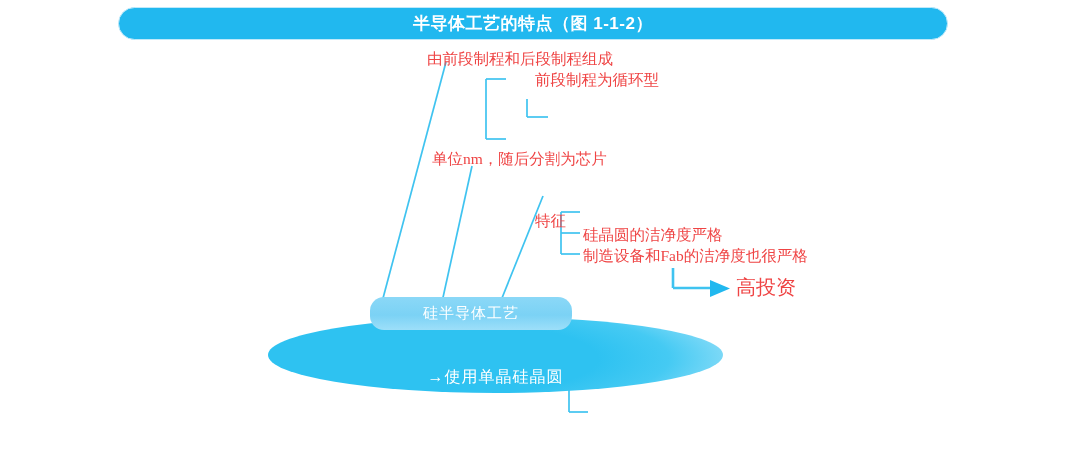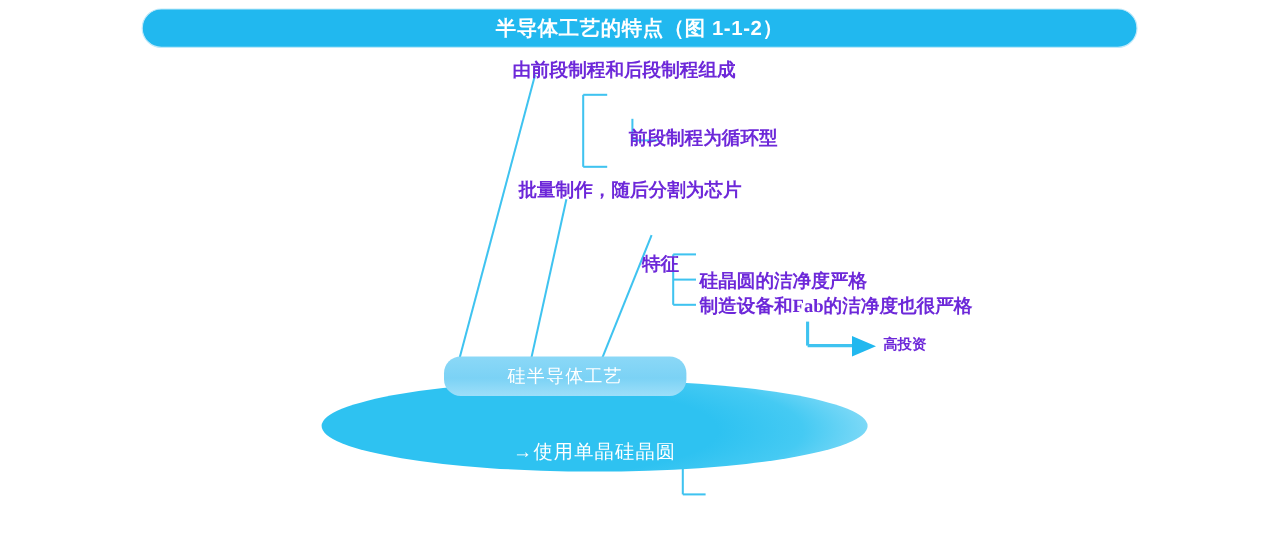--- a/index.html
+++ b/index.html
@@ -43,25 +43,24 @@
     font-size: 17px;
     font-weight: bold;
     letter-spacing: 0.5px;
     font-family: "Liberation Sans", "DejaVu Sans", sans-serif;
     white-space: pre;
   }
 
   
   .node {
     position: absolute;
-    color: #6d28d9;
+    color: #ef4444;
     font-size: 15.5px;
     line-height: 21px;
     white-space: pre;
-    font-weight: bold;
   }
 
   
   .rounded-box {
     position: absolute;
     left: 370px;
     top: 297px;
     width: 202px;
     height: 33px;
     border-radius: 14px;
@@ -141,34 +140,34 @@
     <path d="M 569 390 L 569 378" stroke="#5ecdf3" stroke-width="2" fill="none"></path>
     <polygon points="565.5,382 569,374 572.5,382" fill="#5ecdf3"></polygon>
   </svg>
 
   <div class="title-banner">
     <span class="title-text">半导体工艺的特点（图 1-1-2）</span>
   </div>
 
   <div class="node" style="left:427px; top:48px;">由前段制程和后段制程组成</div>
 
-  <div class="node" style="left:524px; top:69px;margin-top:36px;">前段制程为循环型</div>
+  <div class="node" style="left:535px; top:69px;">前段制程为循环型</div>
 
 
 
-  <div class="node" style="left:432px; top:148px;">批量制作，随后分割为芯片</div>
+  <div class="node" style="left:432px; top:148px;">单位nm，随后分割为芯片</div>
 
   <div class="node" style="left:535px; top:180px;margin-top:30px;">特征</div>
 
 
   <div class="node" style="left:583px; top:224px;">硅晶圆的洁净度严格</div>
 
   <div class="node" style="left:583px; top:245px;">制造设备和Fab的洁净度也很严格</div>
 
-  <div class="node" style="left:736px; top:277px; font-size:12px;">高投资</div>
+  <div class="node" style="left:736px; top:277px; font-size:20px;">高投资</div>
 
 
   <div class="ellipse"></div>
   <div class="ellipse-label">→使用单晶硅晶圆</div>
 
   <div class="rounded-box">
     <span class="rounded-box-label">硅半导体工艺</span>
   </div>
 
 </div>

